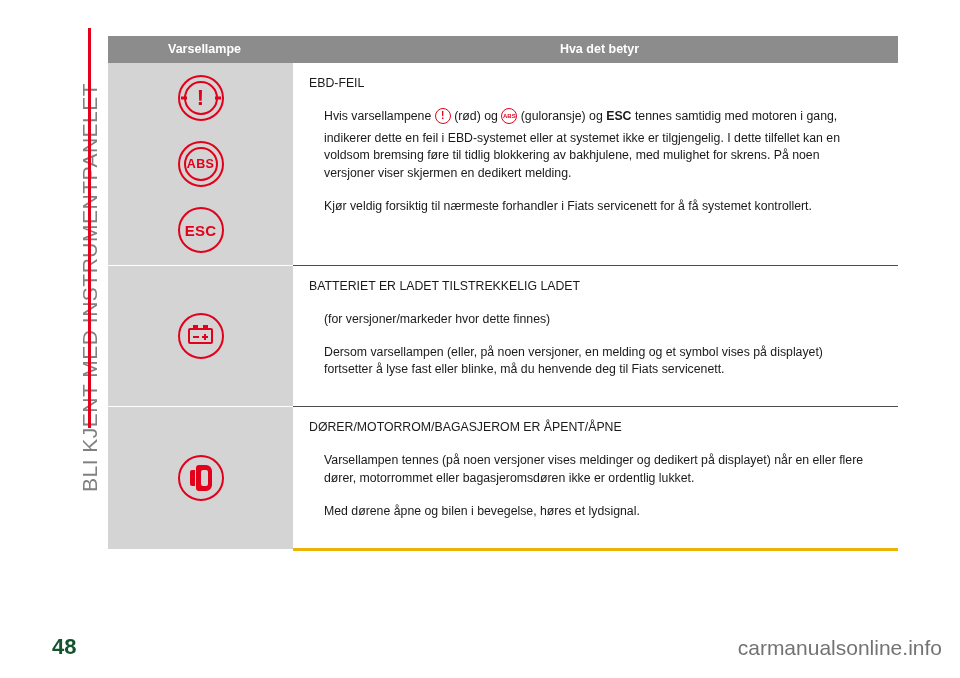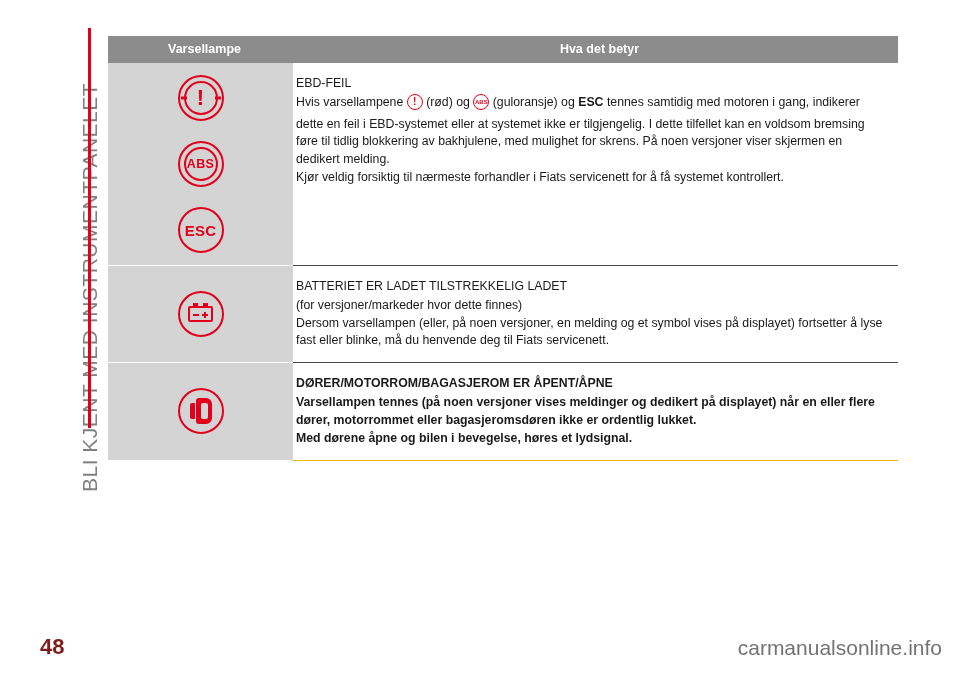--- a/index.html
+++ b/index.html
@@ -69,31 +69,31 @@
 
   .row-icons {
     background: #d4d4d4;
     vertical-align: middle;
     text-align: center;
     border-bottom: 1px solid #ffffff;
     padding: 12px 0;
   }
   .row-text {
     vertical-align: top;
-    padding: 12px 14px 12px 3px;
+    padding: 12px 14px 12px 16px;
     font-size: 12.3px;
     line-height: 1.45;
     color: #1a1a1a;
     border-bottom: 1px solid #4d4d4d;
     background: #ffffff;
   }
-  .row-text.last { border-bottom: 1px solid #eab308; font-weight: bold; }
+  .row-text.last { border-bottom: 3px solid #eab308; }
 
   .title-line { margin: 0 0 1px 0; }
-  .p { margin: 0; }
+  .p { margin: 15px; }
   strong { font-weight: bold; }
 
   
   .icon-stack { display: flex; flex-direction: column; align-items: center; gap: 20px; }
 
   .ic {
     width: 46px;
     height: 46px;
     border: 2.6px solid #e2001a;
     border-radius: 50%;
@@ -193,25 +193,25 @@
     position: absolute;
     left: 0; top: 5px;
     width: 5px; height: 16px;
     background: currentColor;
     border-radius: 2px 0 0 2px;
   }
 
   
   .page-num {
     position: absolute;
-    left: 40px;
+    left: 52px;
     bottom: 18px;
     font-size: 22px;
     font-weight: bold;
-    color: #7f1d1d;
+    color: #14532d;
   }
   .watermark {
     position: absolute;
     right: 18px;
     bottom: 18px;
     font-size: 21px;
     color: #737373;
   }
 </style>
 </head>

